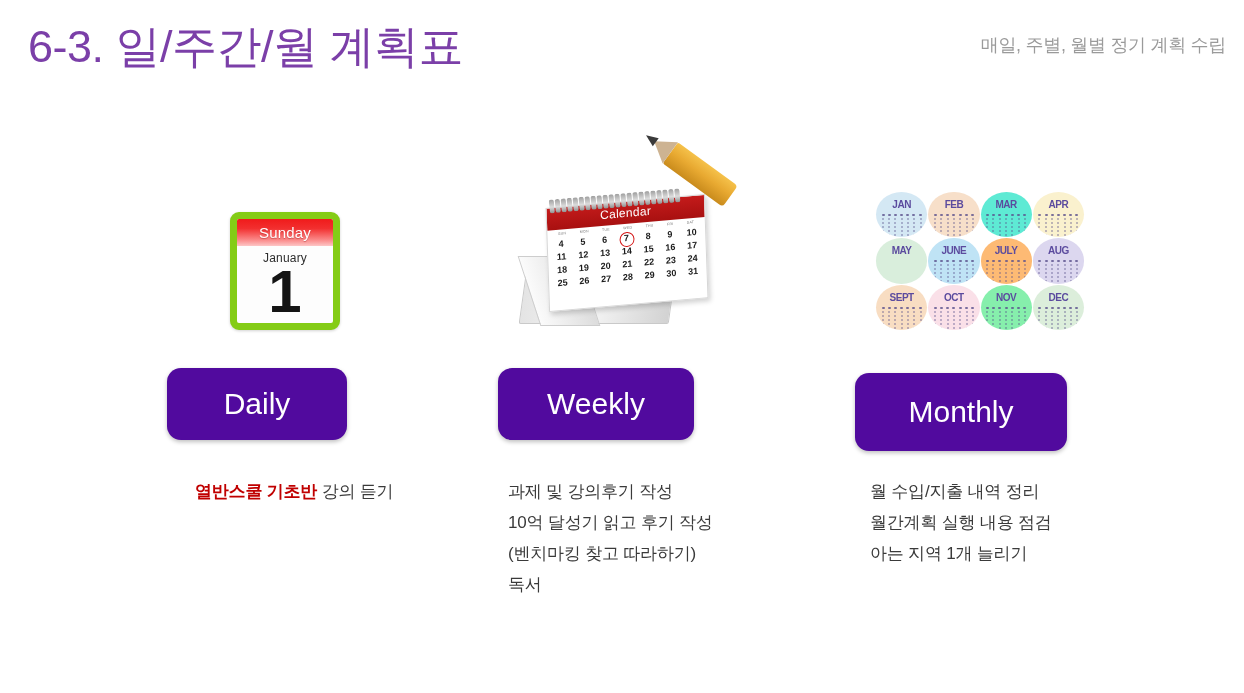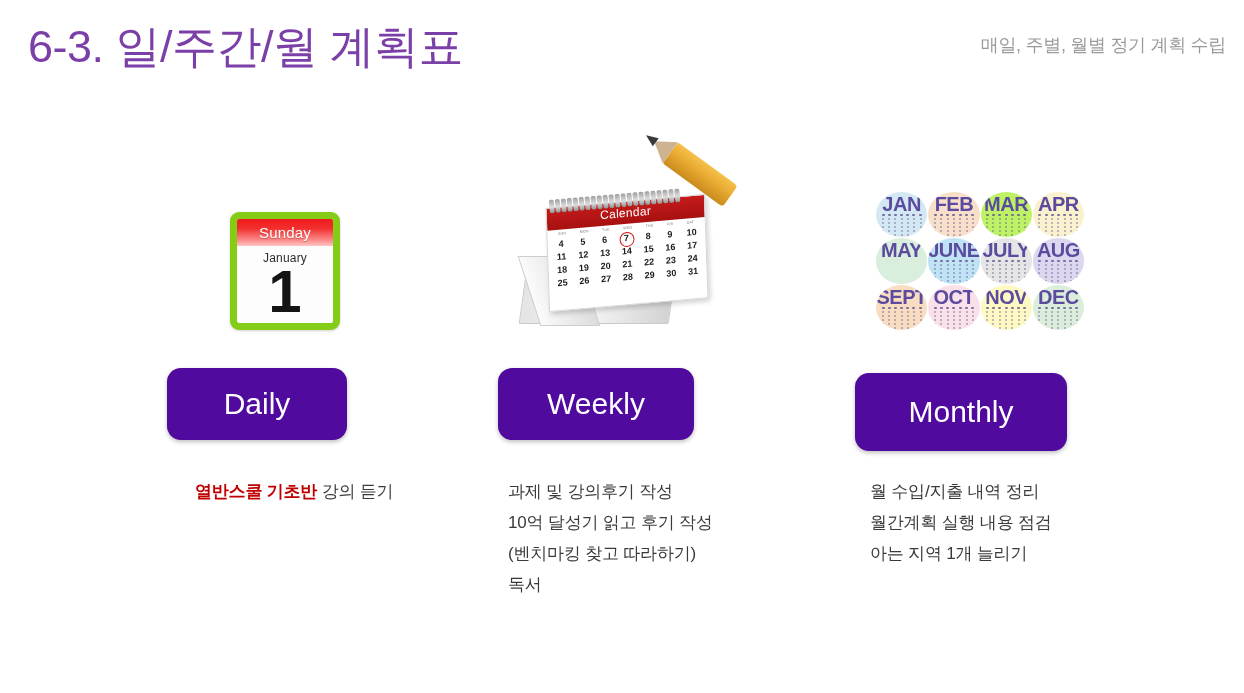--- a/index.html
+++ b/index.html
@@ -252,21 +252,21 @@
   .month-circle {
     position: relative;
     border-radius: 50%;
     display: flex;
     flex-direction: column;
     align-items: center;
     padding-top: 5px;
     overflow: hidden;
   }
   .month-name {
-    font-size: 20px;
+    font-size: 10px;
     font-weight: 700;
     color: #5b4b9e;
     letter-spacing: -0.5px;
     line-height: 15px;
   }
   .month-mini {
     margin-top: 2px;
     width: 40px;
   }
   .month-mini .mrow {
@@ -554,21 +554,21 @@
                   <u></u>
                   <u></u>
                   <u></u>
                   <u></u>
                   <u></u>
                   <u></u>
                   <u></u>
                 </div>
               </div>
             </div>
-            <div class="month-circle" style="background: #bef264;">
+            <div class="month-circle" style="background: #5eead4;">
               <div class="month-name">MAR</div>
               <div class="month-mini">
                 <div class="mrow mhead">
                   <u></u>
                   <u></u>
                   <u></u>
                   <u></u>
                   <u></u>
                   <u></u>
                   <u></u>
@@ -790,21 +790,21 @@
                   <u></u>
                   <u></u>
                   <u></u>
                   <u></u>
                   <u></u>
                   <u></u>
                   <u></u>
                 </div>
               </div>
             </div>
-            <div class="month-circle" style="background: #e5e5e5; text-align: right;">
+            <div class="month-circle" style="background: #fdba74; text-align: right;">
               <div class="month-name">JULY</div>
               <div class="month-mini">
                 <div class="mrow mhead">
                   <u></u>
                   <u></u>
                   <u></u>
                   <u></u>
                   <u></u>
                   <u></u>
                   <u></u>
@@ -1026,21 +1026,21 @@
                   <u></u>
                   <u></u>
                   <u></u>
                   <u></u>
                   <u></u>
                   <u></u>
                   <u></u>
                 </div>
               </div>
             </div>
-            <div class="month-circle" style="background: #fef9c3;">
+            <div class="month-circle" style="background: #86efac;">
               <div class="month-name">NOV</div>
               <div class="month-mini">
                 <div class="mrow mhead">
                   <u></u>
                   <u></u>
                   <u></u>
                   <u></u>
                   <u></u>
                   <u></u>
                   <u></u>

